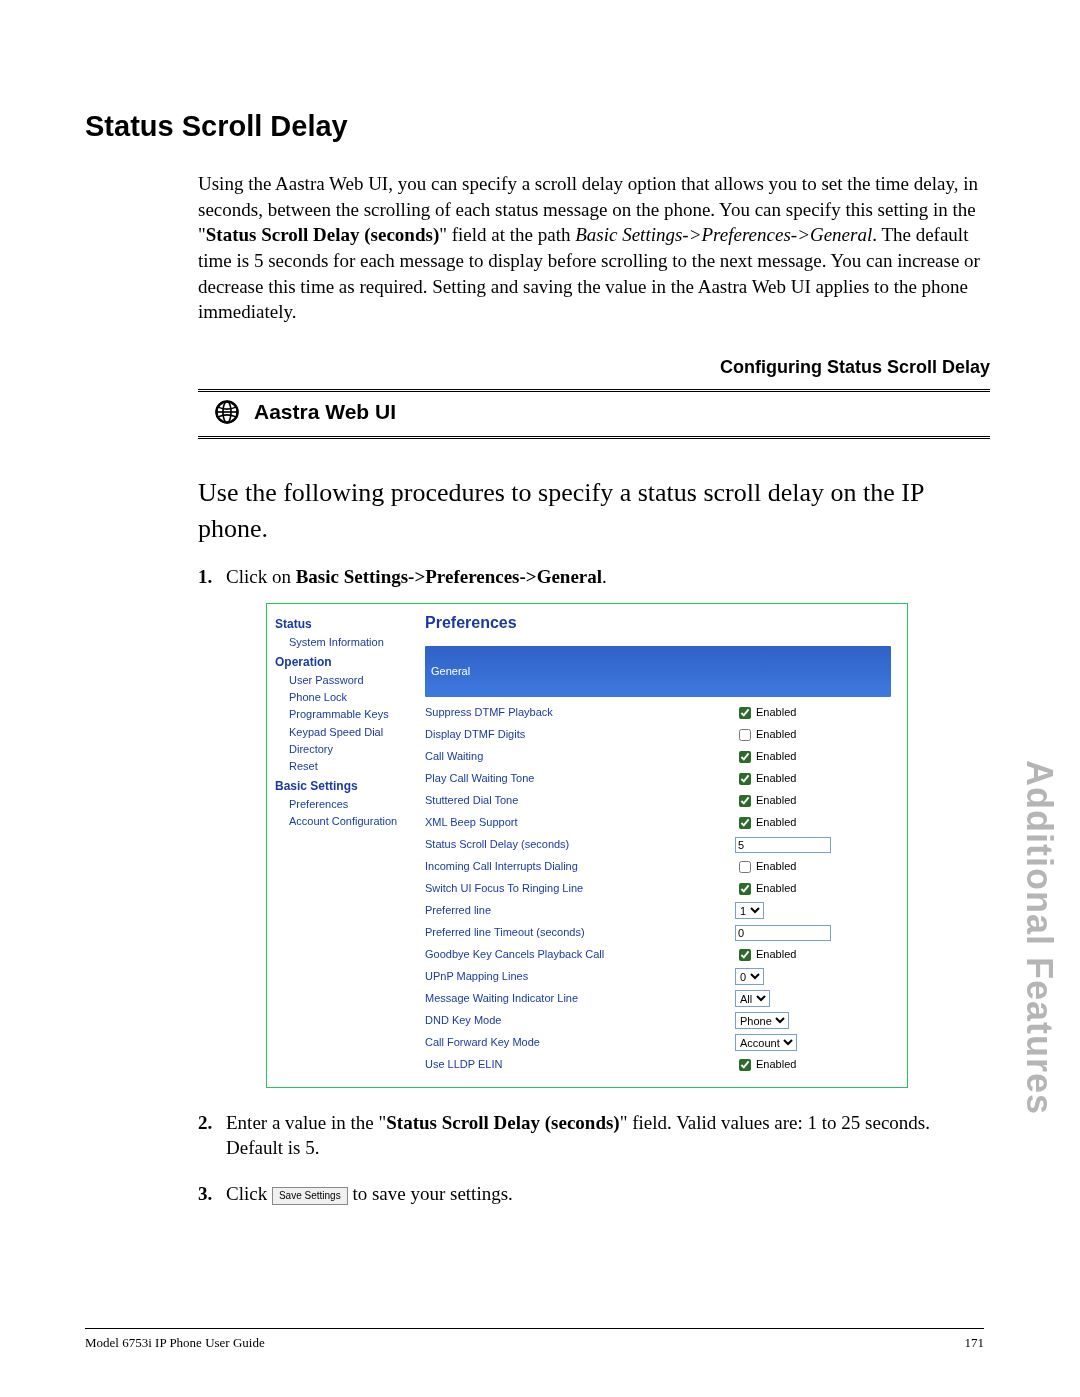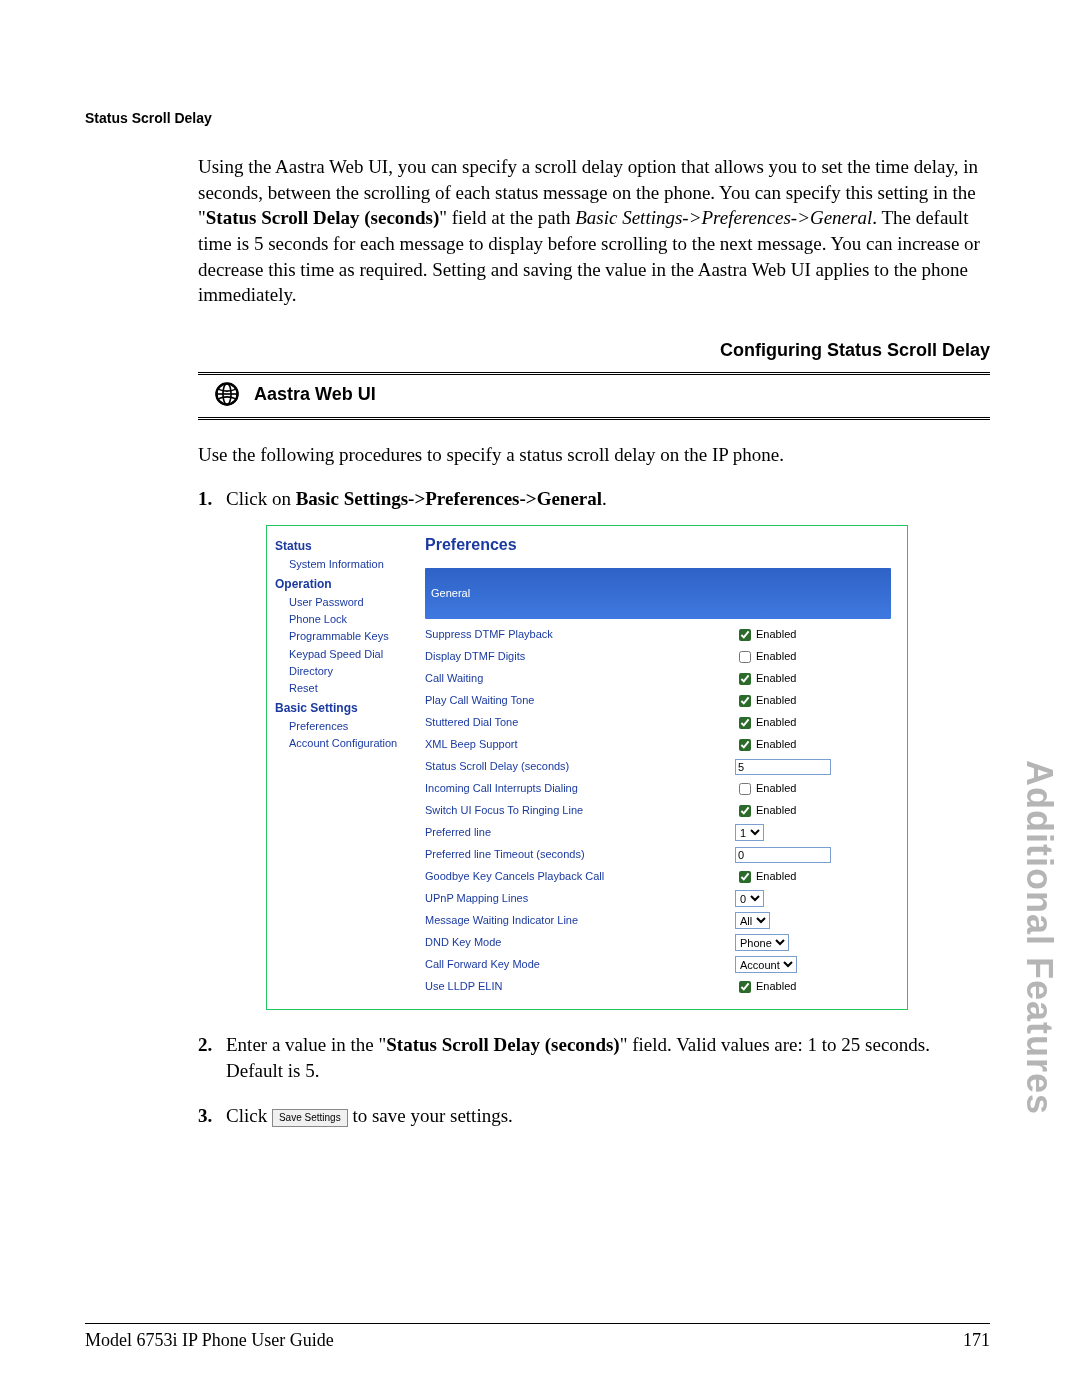--- a/index.html
+++ b/index.html
@@ -12,21 +12,21 @@
   .page {
     width: 1080px;
     height: 1397px;
     position: relative;
     box-sizing: border-box;
     padding: 110px 90px 50px 85px;
   }
   .section-title {
     font-family: Arial, Helvetica, sans-serif;
     font-weight: bold;
-    font-size: 14px;
+    font-size: 29px;
     margin-bottom: 28px;
   }
   .body-block {
     margin-left: 113px;
     font-size: 19px;
     line-height: 1.35;
   }
   .body-block p { margin: 0 0 4px 0; }
   .body-block .bold { font-weight: bold; }
   .body-block .italic { font-style: italic; }
@@ -42,25 +42,25 @@
   .webui-row {
     display: flex;
     align-items: center;
     gap: 14px;
     padding: 6px 6px 6px 16px;
   }
   .globe-icon svg { width: 26px; height: 26px; display:block; }
   .webui-label {
     font-family: Arial, Helvetica, sans-serif;
     font-weight: bold;
-    font-size: 18px;
+    font-size: 21px;
   }
   .intro-line {
-    margin: 22px 0 18px 0;
-    font-size: 19px;
+    margin: 36px 0 18px 0;
+    font-size: 26px;
   }
   ol.steps {
     counter-reset: step;
     list-style: none;
     padding: 0;
     margin: 0;
     font-size: 19px;
   }
   ol.steps > li {
     counter-increment: step;
@@ -180,26 +180,26 @@
     letter-spacing: 1px;
     color: rgba(120,120,120,0.55);
     writing-mode: vertical-rl;
     text-orientation: mixed;
   }
 
   
   .footer {
     position: absolute;
     left: 85px;
-    right: 90px;
+    right: 96px;
     bottom: 46px;
     border-top: 1px solid #000;
     display: flex;
     justify-content: space-between;
-    font-size: 18px;
+    font-size: 13px;
     padding-top: 6px;
   }
 </style>
 </head>
 <body>
 
 <div class="page">
 
   <div class="section-title">Status Scroll Delay</div>
 

